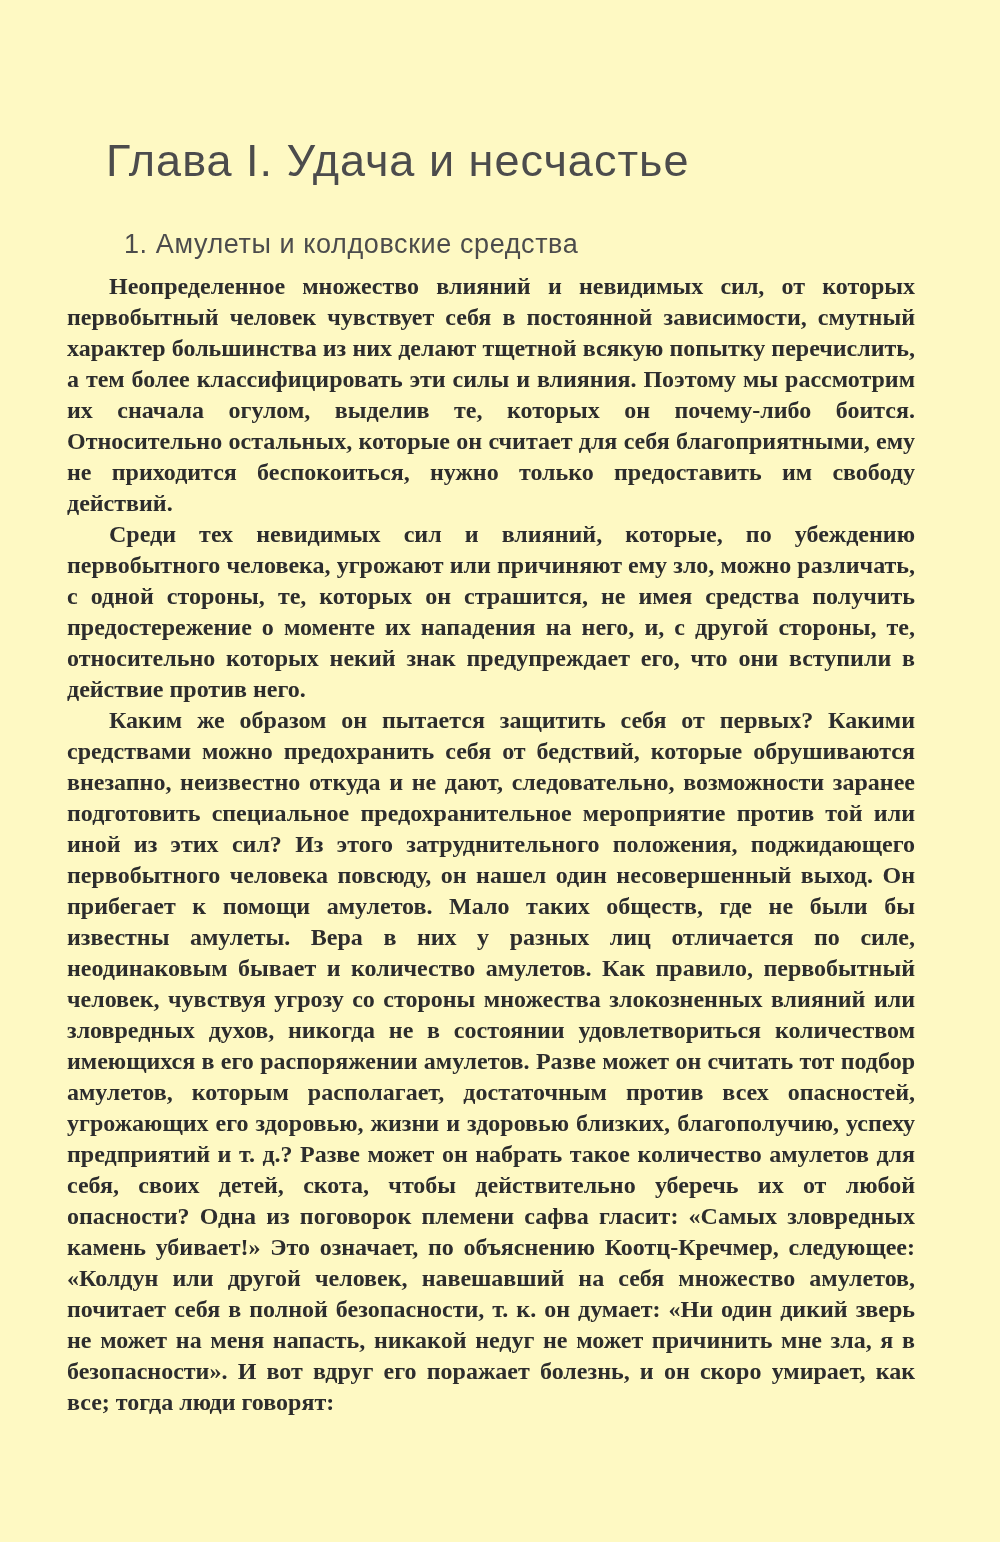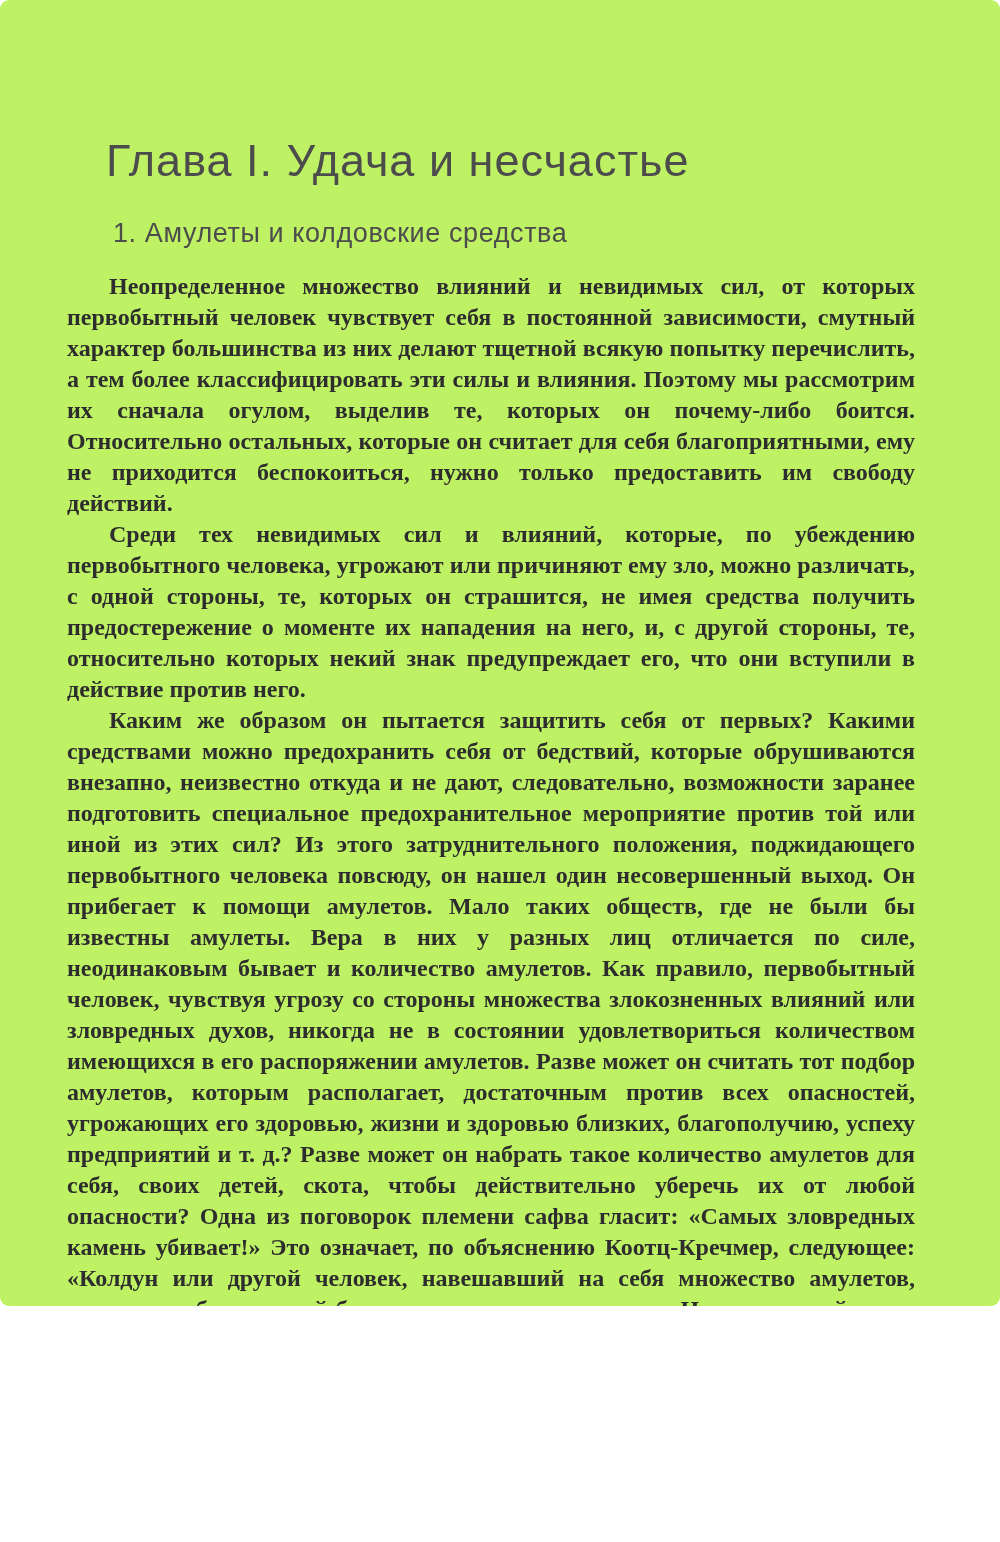--- a/index.html
+++ b/index.html
@@ -3,43 +3,42 @@
 <meta charset="utf-8">
 <style>
   html, body {
     margin: 0;
     padding: 0;
     background: #ffffff;
   }
   .page {
     position: relative;
     width: 1000px;
-    height: 1306px;
-    background: #bef264;
+    height: 1542px;
+    background: #fef9c3;
     overflow: hidden;
     font-family: "Liberation Serif", serif;
-    border-radius: 9px;
   }
   .chapter-title {
     position: absolute;
     left: 106px;
     top: 136px;
     margin: 0;
     font-family: "Liberation Sans", sans-serif;
     font-weight: 300;
     font-size: 45px;
     line-height: 1.1;
     letter-spacing: 1px;
     color: #4c4c4c;
   }
   .section-heading {
     position: absolute;
     left: 109px;
     top: 214px;
-    margin: 4px;
+    margin: 15px;
     font-family: "Liberation Sans", sans-serif;
     font-weight: 300;
     font-size: 27px;
     line-height: 1.15;
     letter-spacing: 0.6px;
     color: #4c4c4c;
   }
   .body-text {
     position: absolute;
     left: 67px;

